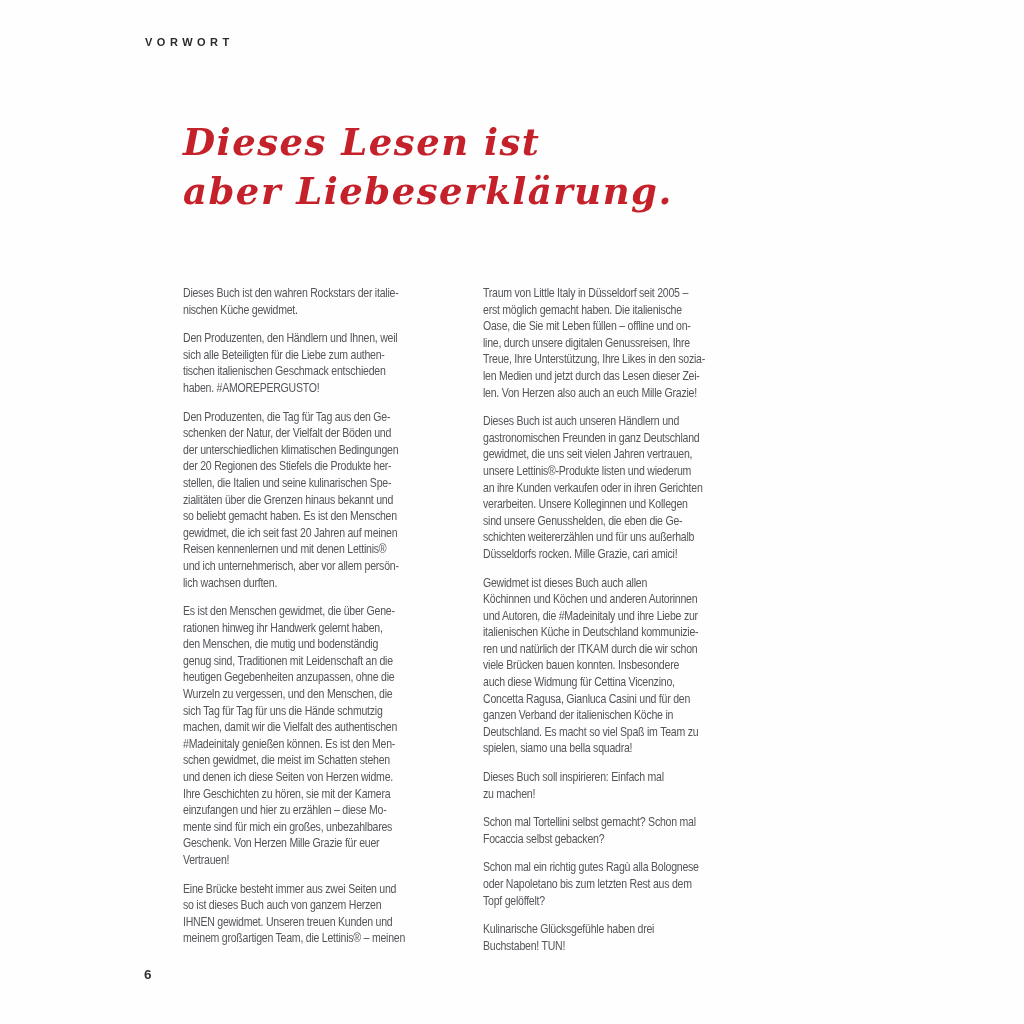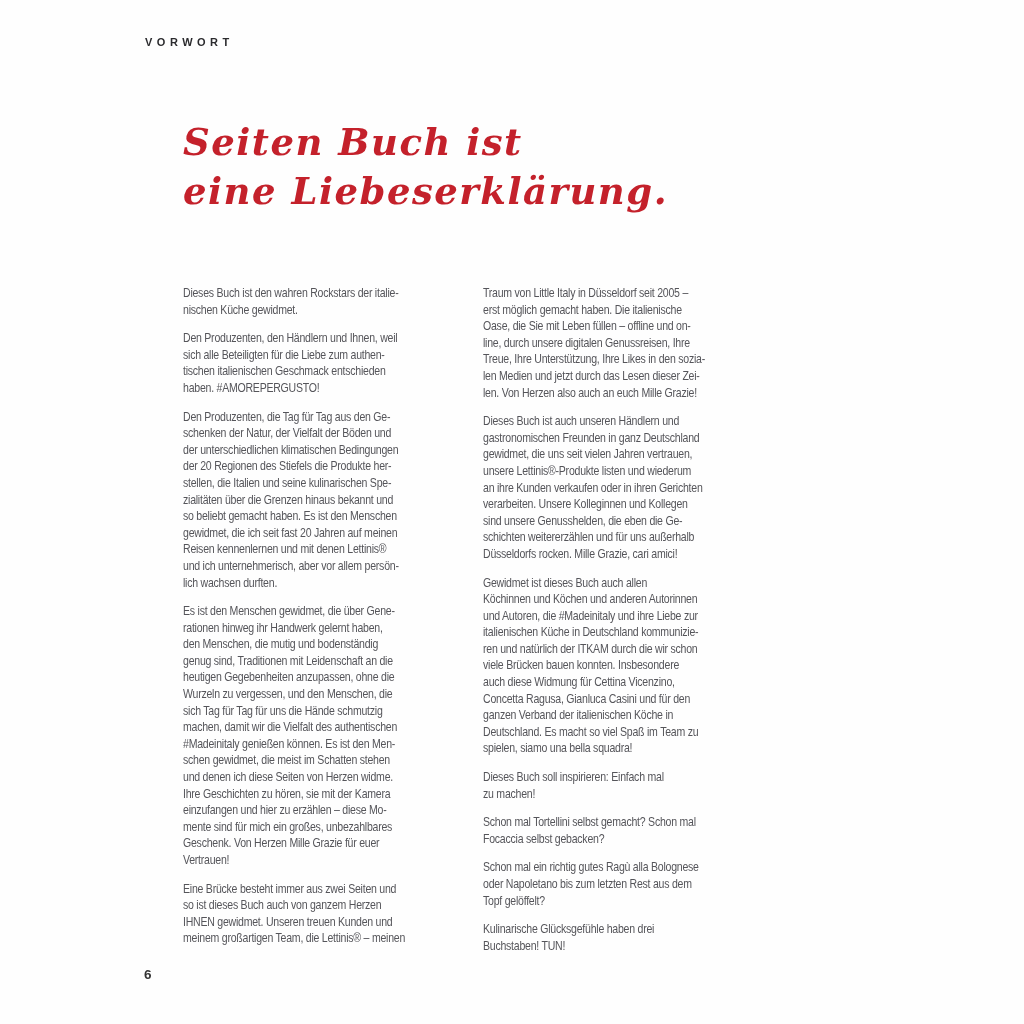--- a/index.html
+++ b/index.html
@@ -55,22 +55,22 @@
   }
 </style>
 </head>
 <body>
 
 <div class="page">
 
   <div class="kicker">VORWORT</div>
 
   <h1 class="script-heading">
-    <span class="hl">Seiten Buch ist</span>
-    <span class="hl">eine Liebeserklärung.</span>
+    <span class="hl">Dieses Lesen ist</span>
+    <span class="hl">aber Liebeserklärung.</span>
   </h1>
 
   <div class="columns">
     <div class="col">
       <div class="col-inner" id="col-left">
           <p>Dieses Buch ist den wahren Rockstars der italie-
 nischen Küche gewidmet.</p>
           <p>Den Produzenten, den Händlern und Ihnen, weil
 sich alle Beteiligten für die Liebe zum authen-
 tischen italienischen Geschmack entschieden

